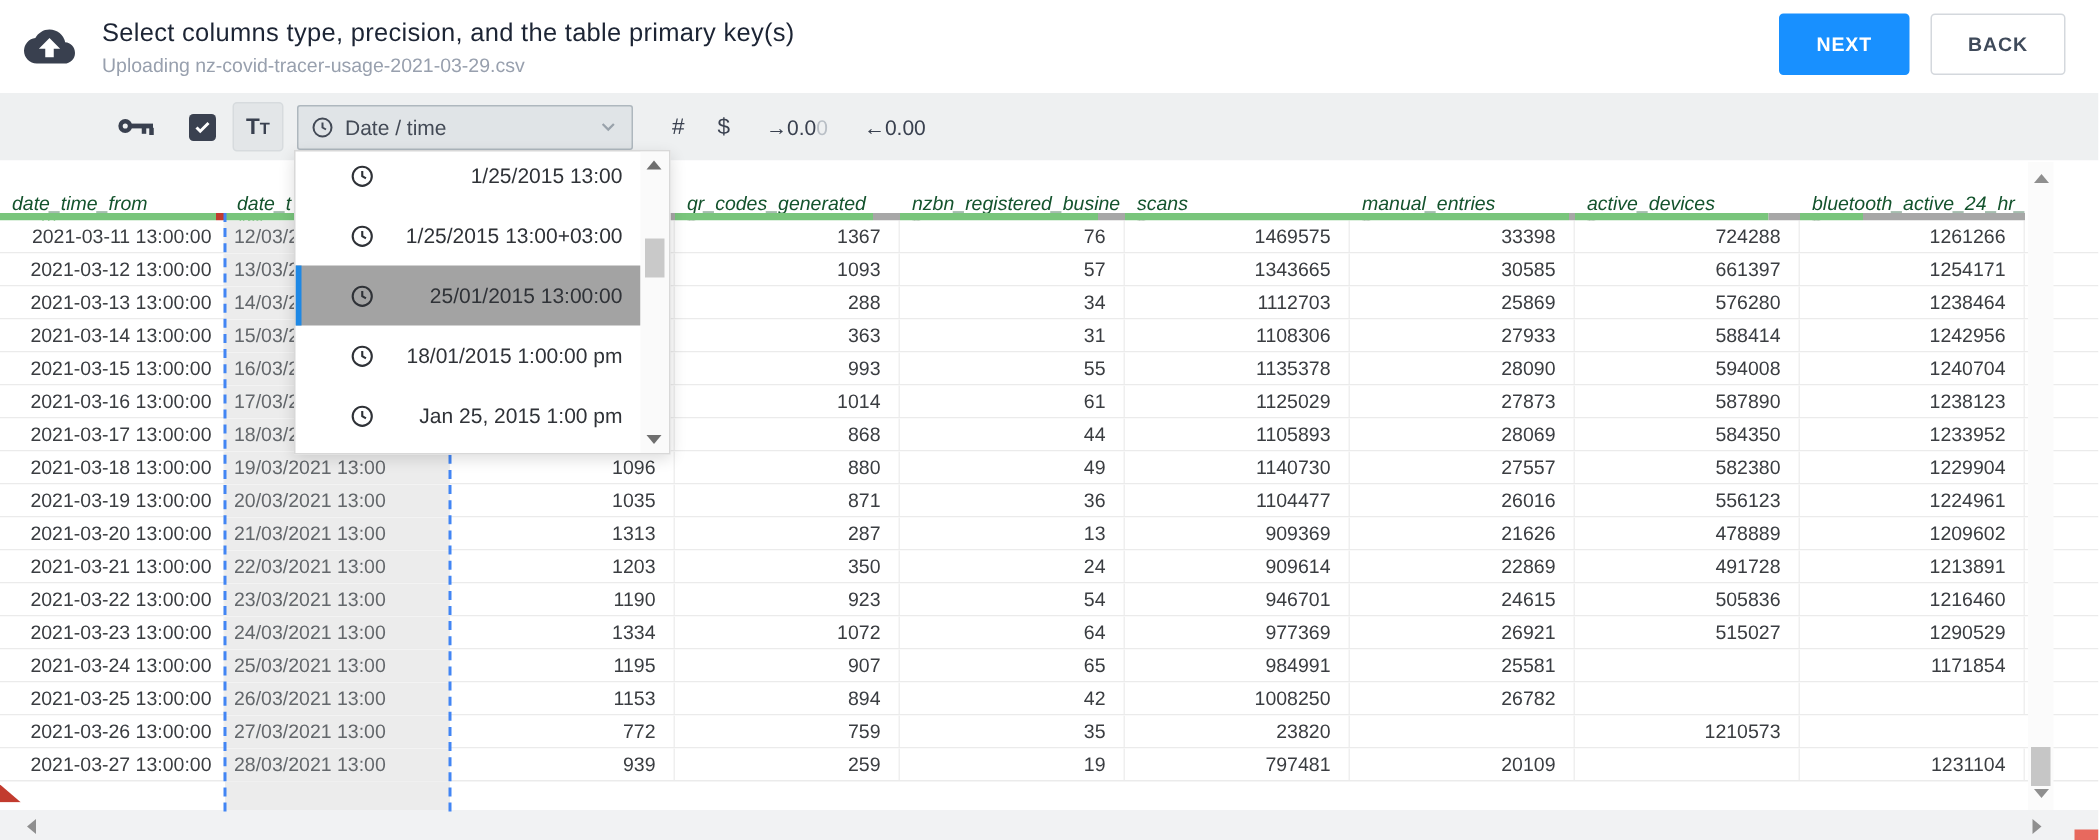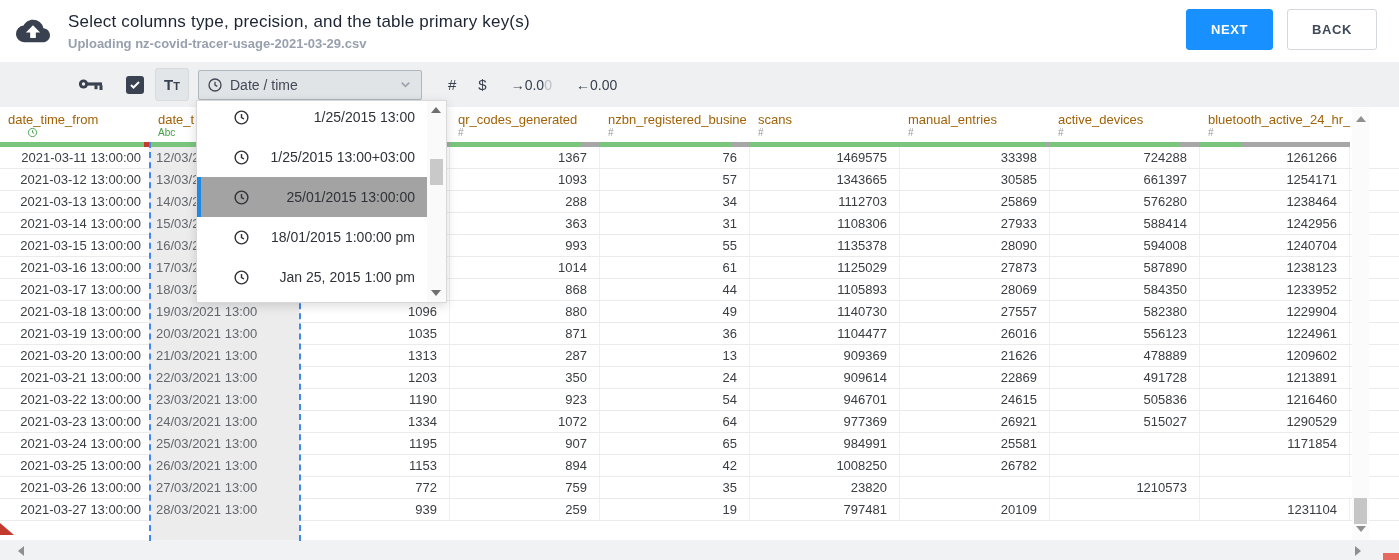--- a/index.html
+++ b/index.html
@@ -4,21 +4,21 @@
 <style>
   * { margin:0; padding:0; box-sizing:border-box; }
   html,body { width:1399px; height:560px; background:#fff; font-family:"Liberation Sans", sans-serif; overflow:hidden; }
   .app { position:relative; width:1399px; height:560px; background:#fff; }
 
   
   .hdr { position:relative; height:62px; background:#fff; display:flex; align-items:center; }
   .hdr-icon { width:34px; height:34px; margin-left:16px; display:flex; align-items:center; justify-content:center; }
   .hdr-text { margin-left:18px; }
   .hdr-title { font-size:17px; font-weight:500; color:#1c2434; letter-spacing:.2px; }
-  .hdr-sub { font-size:13px; font-weight:700; color:#98a0ae; margin-top:4px; }
+  .hdr-sub { font-size:13px; font-weight:400; color:#98a0ae; margin-top:4px; }
   .hdr-btns { position:absolute; right:22px; top:9px; display:flex; gap:14px; }
   .btn { font-size:13px; font-weight:bold; letter-spacing:.6px; border-radius:3px; padding:12px 24px; cursor:pointer; font-family:inherit; }
   .btn-back { background:#fff; color:#3f4a5a; border:1px solid #d4d8dd; }
   .btn-next { background:#1890ff; color:#fff; border:1px solid #1890ff; }
 
   
   .toolbar { height:45px; background:#eef0f1; display:flex; align-items:center; }
   .tb-key { margin-left:78px; width:26px; display:flex; align-items:center; }
   .tb-check { margin-left:22px; width:18px; height:18px; background:#3a4150; border-radius:3px; display:flex; align-items:center; justify-content:center; }
   .tb-tt { margin-left:11px; width:34px; height:33px; background:#e3e6e8; border:1px solid #d7dbde; border-radius:3px; color:#39404f; display:flex; align-items:baseline; justify-content:center; padding-top:7px; cursor:pointer; }
@@ -29,21 +29,21 @@
   .tb-sym { color:#39404f; font-size:15px; font-weight:500; cursor:pointer; }
   .sym-hash { margin-left:26px; }
   .sym-dollar { margin-left:22px; }
   .tb-dec { margin-left:24px; font-size:14px; color:#39404f; cursor:pointer; }
   .tb-dec .muted { color:#b9bfc6; }
 
   
   .table-area { position:relative; height:433px; background:#fff; }
   .thead { display:flex; height:40px; }
   .hcol { width:150px; position:relative; overflow:hidden; }
-  .hcol .cname { font-size:13px; color:#a16207; padding:5px 0 0 8px; white-space:nowrap; }
+  .hcol .cname { font-size:13px; color:#14532d; padding:21px 0 0 8px; white-space:nowrap;font-style:italic; }
   .hcol .csub { font-size:10px; height:13px; padding-left:8px; color:#9b9b9b; }
   .hcol .csub.green { color:#43a047; }
   .hcol .csub.clocksub { padding-left:27px; }
   .hcol .cbar { position:absolute; bottom:0; left:0; right:0; height:5px; display:flex; }
   .seg-green { background:#79c57c; }
   .seg-gray { background:#a7a7a7; }
   .seg-red { background:#c23b2e; }
 
   .tbody { }
   .trow { display:flex; height:22px; border-bottom:1px solid #ebebeb; background:#fff; }

